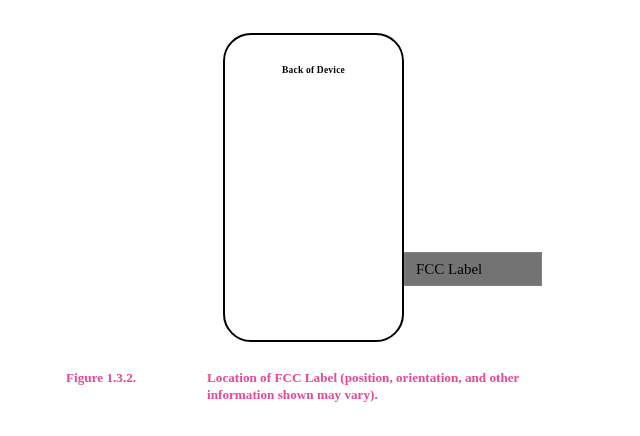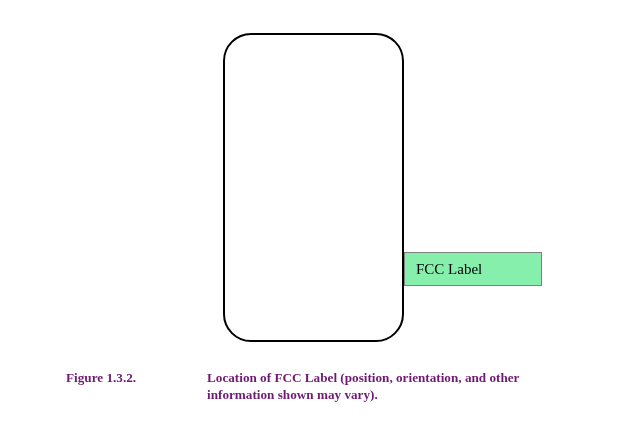--- a/index.html
+++ b/index.html
@@ -52,21 +52,21 @@
 
   
   .fcc-label-box {
     position: absolute;
     left: 404px;
     top: 252px;
     width: 138px;
     height: 34px;
     box-sizing: border-box;
     border: 1.5px solid #808080;
-    background: #86efac;
+    background: #737373;
     display: flex;
     align-items: center;
   }
   .fcc-label-text {
     padding-left: 11px;
     font-size: 15px;
     font-weight: normal;
     line-height: 1;
     color: #000000;
     white-space: nowrap;
@@ -74,41 +74,42 @@
 
   
   #caption {
     position: absolute;
     left: 66px;
     top: 369px;
     width: 520px;
     font-size: 13.2px;
     font-weight: bold;
     line-height: 17px;
-    color: #701a75;
+    color: #ec4899;
     display: flex;
     align-items: flex-start;
   }
   .caption-number {
     flex: 0 0 auto;
     width: 106px;
     white-space: nowrap;
   }
   .caption-body {
     flex: 1 1 auto;
     margin-left: 35px;
   }
 </style>
 </head>
 <body>
 
 <div id="figure-area">
 
   <div class="device-outline"></div>
 
+  <div class="device-caption-text">Back of Device</div>
 
   <div class="fcc-label-box">
     <span class="fcc-label-text">FCC Label</span>
   </div>
 
 </div>
 
 <div id="caption">
   <span class="caption-number">Figure 1.3.2.</span>
   <span class="caption-body">Location of FCC Label (position, orientation, and other information shown may vary).</span>

